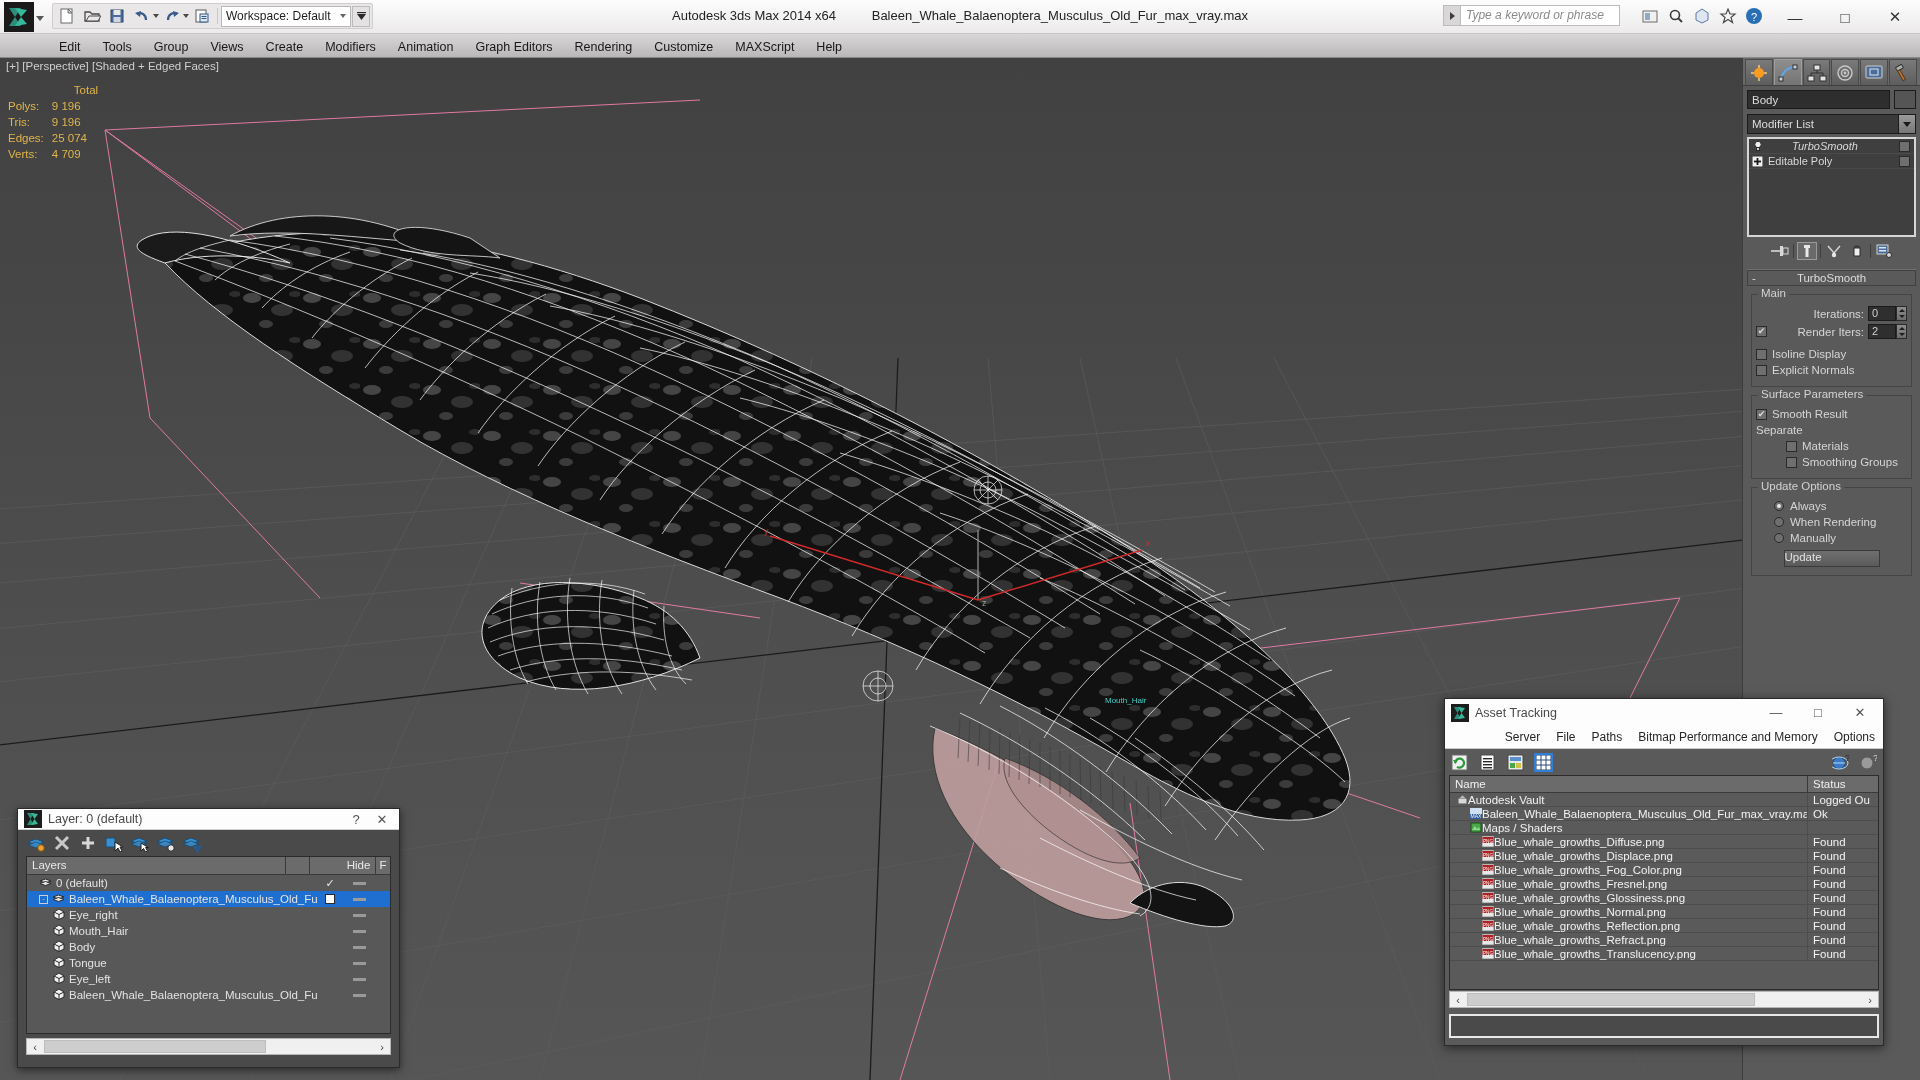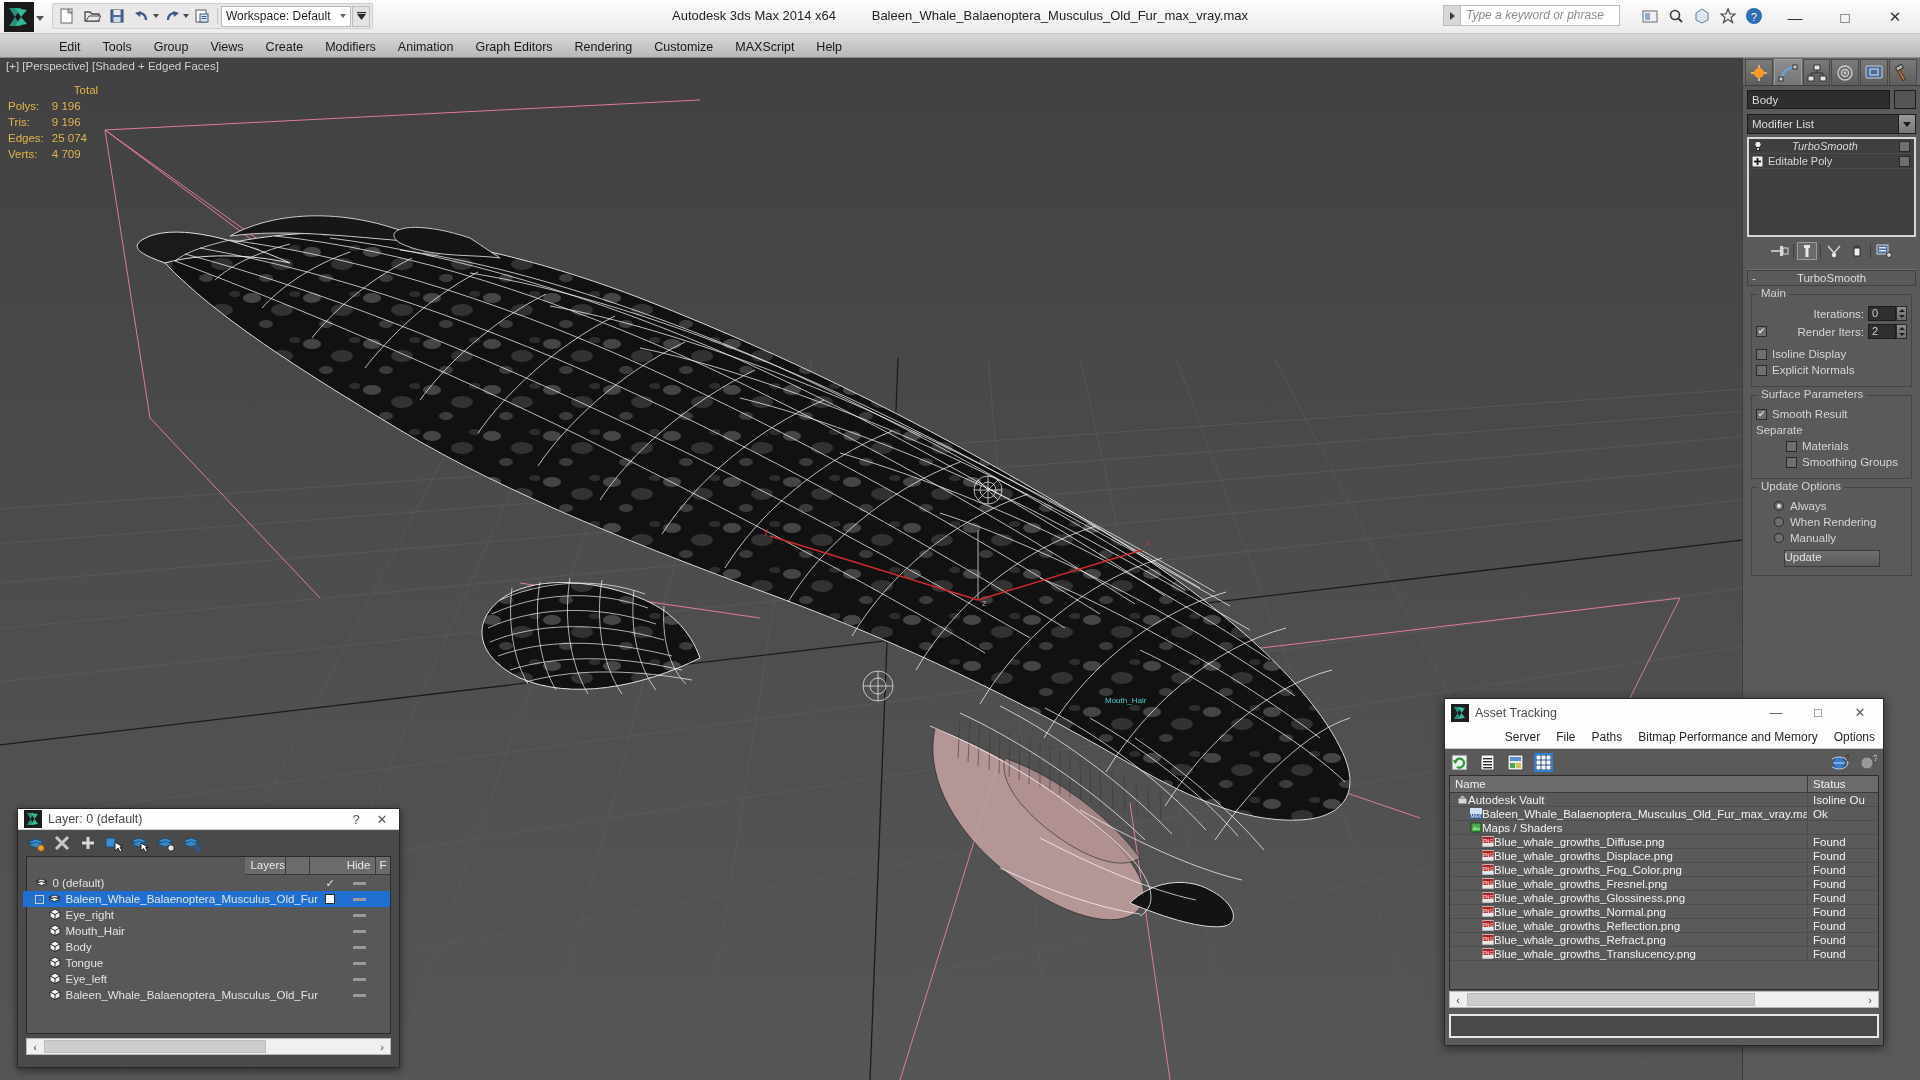--- a/index.html
+++ b/index.html
@@ -126,21 +126,21 @@
   .layerwin{position:absolute;left:17px;top:808px;width:383px;height:260px;
     background:#4a4a4a;border:1px solid #2a2a2a;box-shadow:0 2px 8px rgba(0,0,0,.55);}
   .lw-title{height:21px;background:#fdfdfd;display:flex;align-items:center;padding:0 4px;
     border-bottom:1px solid #d0d0d0;}
   .lw-title .ti{width:18px;height:18px;margin:0 6px 0 2px;}
   .lw-title .tt{flex:1;font-size:12.5px;color:#4a4a4a;}
   .lw-title .tb{width:26px;height:24px;display:flex;align-items:center;justify-content:center;
     font-size:13px;color:#555;cursor:pointer;}
   .lw-toolbar{height:26px;display:flex;align-items:center;gap:6px;padding:0 8px;background:#4a4a4a;}
   .lw-toolbar .lti{width:20px;height:20px;display:flex;align-items:center;justify-content:center;cursor:pointer;}
-  .lw-list{margin:0 8px;background:#585858;border:1px solid #2b2b2b;height:178px;display:flex;flex-direction:column;align-items:flex-end;}
+  .lw-list{margin:0 8px;background:#585858;border:1px solid #2b2b2b;height:178px;display:flex;flex-direction:column;}
   .lw-hdr{display:flex;height:18px;background:#6b6b6b;border-bottom:1px solid #3a3a3a;
     font-size:11.5px;color:#e8e8e8;}
   .lw-hdr .h1{flex:1;padding-left:5px;line-height:17px;border-right:1px solid #3a3a3a;}
   .lw-hdr .h2{width:24px;border-right:1px solid #3a3a3a;}
   .lw-hdr .h3{width:34px;border-right:1px solid #3a3a3a;text-align:center;line-height:17px;margin-left:32px;}
   .lw-hdr .h4{width:14px;text-align:center;line-height:17px;overflow:hidden;}
   .lw-body{flex:1;overflow:hidden;}
   .lrow{display:flex;height:16px;align-items:center;font-size:11.5px;color:#e2e2e2;}
   .lrow.sel{background:#1f6fd0;}
   .lrow .lname{flex:1;display:flex;align-items:center;gap:4px;overflow:hidden;white-space:nowrap;}
@@ -1067,21 +1067,21 @@
         <div class="arow">
           <div class="an lvl1">
             <span class="ico">
               <svg width="11" height="11">
                 <rect x="1" y="4" width="9" height="6" fill="#d8d8d8" stroke="#555"></rect>
                 <path d="M2,4 L5.5,1 L9,4" fill="#bdbdbd" stroke="#555"></path>
               </svg>
             </span>
             <span>Autodesk Vault</span>
           </div>
-          <div class="as">Isoline Ou</div>
+          <div class="as">Logged Ou</div>
         </div>
         <div class="arow">
           <div class="an lvl2">
             <span class="ico">
               <svg width="12" height="11">
                 <rect x="0" y="0" width="12" height="11" fill="#2a5a9a"></rect>
                 <rect x="0" y="0" width="12" height="6" fill="#cfe0f0"></rect>
                 <text x="6" y="10" font-size="5" fill="#fff" text-anchor="middle" font-family="Liberation Sans">MAX</text>
               </svg>
             </span>

